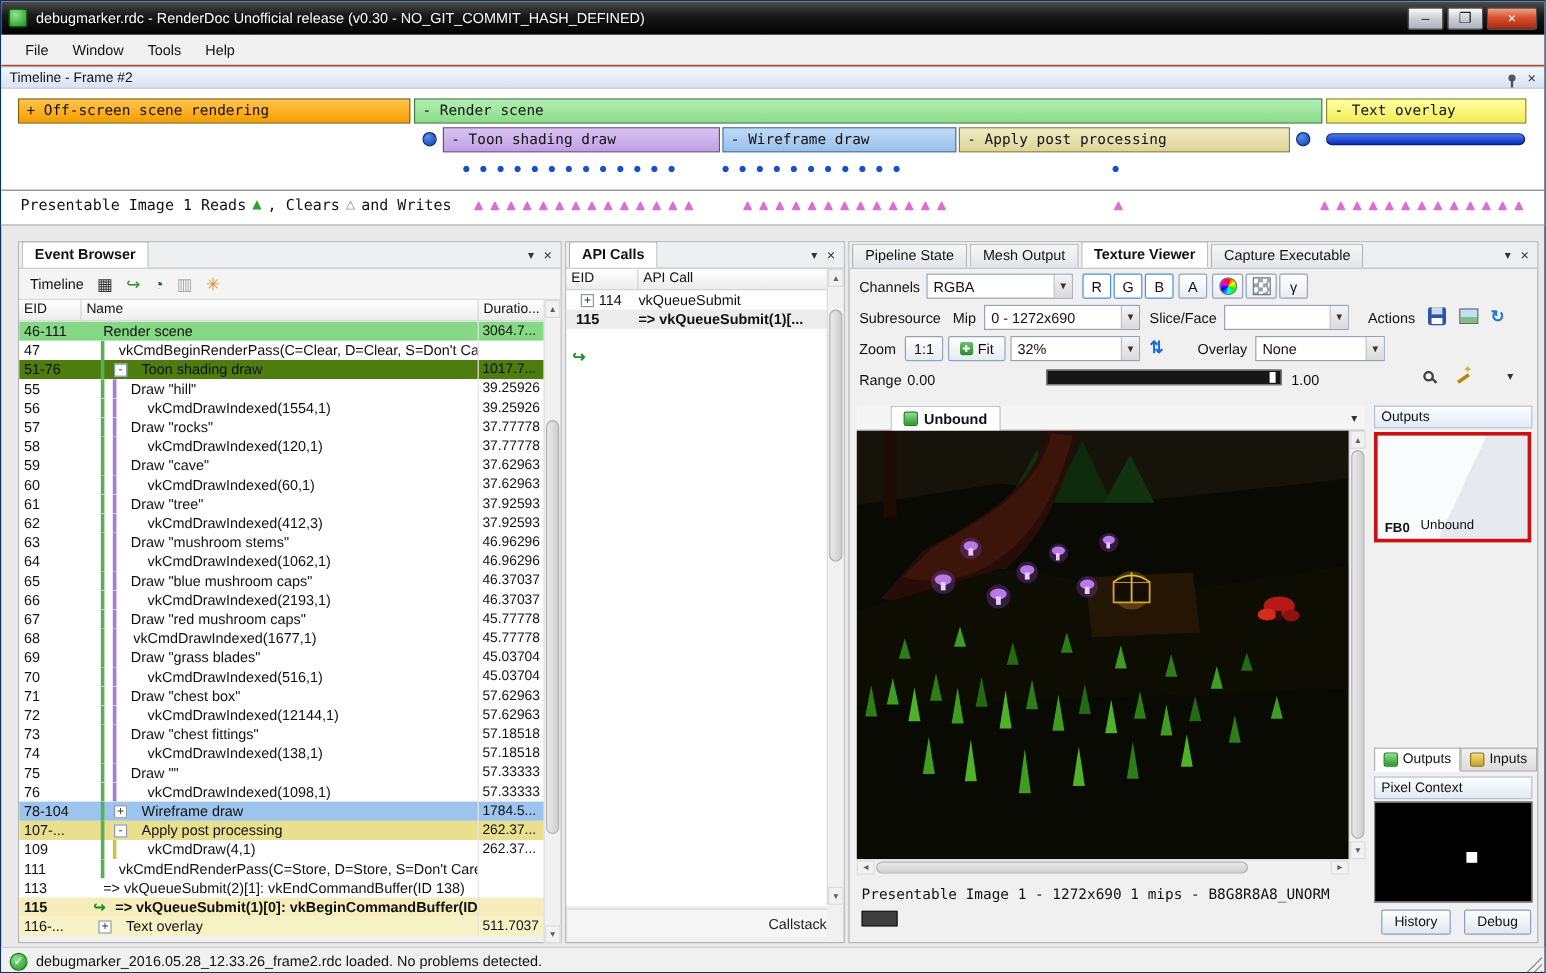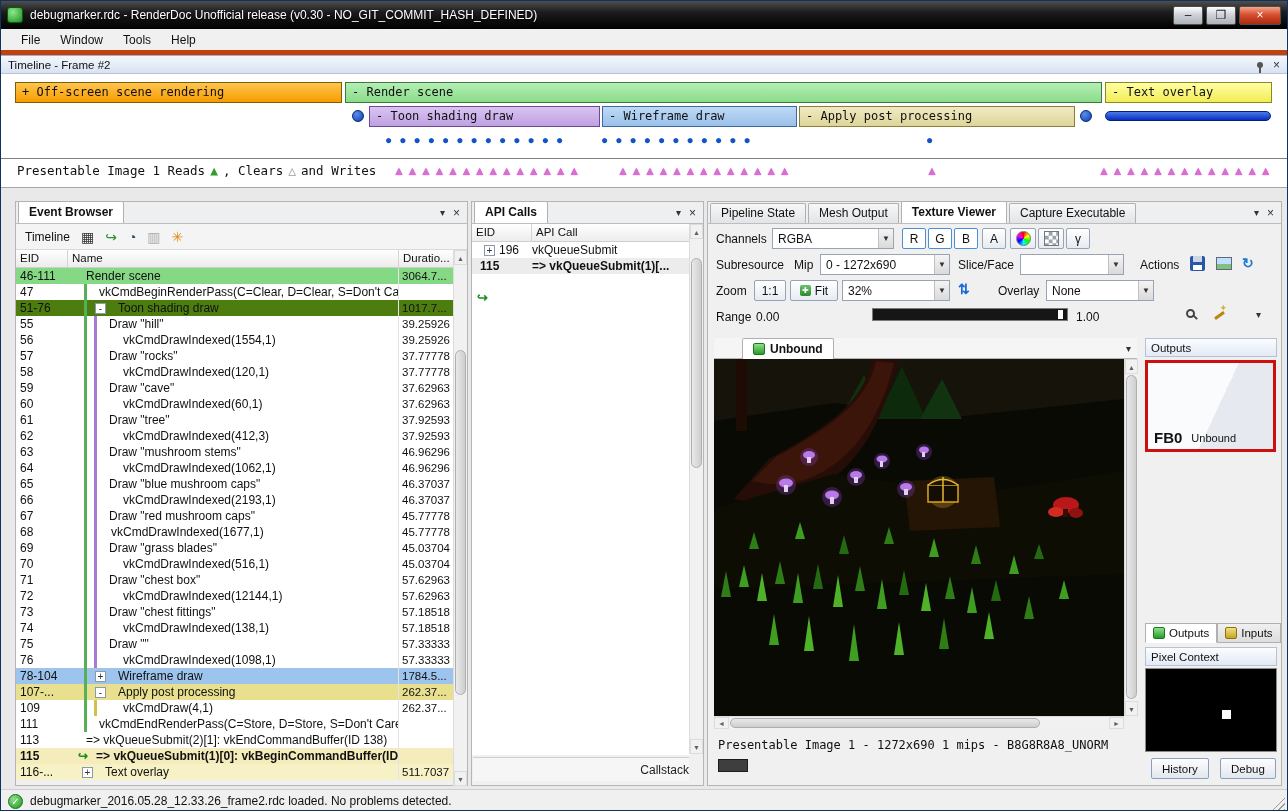--- a/index.html
+++ b/index.html
@@ -14,21 +14,21 @@
   .app-icon{width:16px;height:16px;border-radius:3px;flex:none;
     background:radial-gradient(circle at 35% 30%,#8ce88c,#1e8f1e);border:1px solid #0c5c0c;margin-right:7px}
   .title-text{color:#fff;font-size:12px;text-shadow:0 1px 2px #000;white-space:nowrap}
   .winbtns{margin-left:auto;display:flex;gap:3px}
   .winbtn{width:30px;height:19px;display:flex;align-items:center;justify-content:center;font-size:12px;color:#222;
     background:linear-gradient(#fdfdfd,#cfd2d8 45%,#aeb2ba);border:1px solid #4e4e4e;border-radius:2px}
   .winbtn.close{background:linear-gradient(#f4a58c,#d8502f 45%,#a82a12);color:#fff;width:42px}
 
   
   .menubar{position:absolute;left:0;top:28px;width:100%;height:26px;background:#f0f0f0;
-    border-bottom:5px solid #c2410c;display:flex;align-items:center;padding-left:10px}
+    border-bottom:1px solid #c2410c;display:flex;align-items:center;padding-left:10px}
   .menubar .tabs-row{display:flex}
   .menu-item{padding:4px 10px;cursor:default}
 
   
   .tl-header{position:absolute;left:0;top:54px;width:100%;height:19px;
     background:linear-gradient(#f4f8fd,#d8e2f2);border-top:1px solid #9fb0c8;border-bottom:1px solid #b9c4d6;
     display:flex;align-items:center;padding:0 7px;font-size:11.5px}
   .tl-hicons{margin-left:auto;display:flex;gap:10px;align-items:center;color:#333}
   .pin-icon{width:6px;height:6px;background:#555;border-radius:50%;position:relative}
   .pin-icon::after{content:"";position:absolute;left:2px;top:5px;width:2px;height:6px;background:#555}
@@ -161,21 +161,21 @@
   .yel-chip{width:12px;height:12px;border-radius:2px;background:linear-gradient(#f0e080,#c8a420);border:1px solid #8a7010;flex:none}
   .tex-tab-chev{position:absolute;right:6px;top:5px;font-size:10px;color:#333}
   .tex-view{position:absolute;left:6px;top:157px;width:410px;height:357px;background:#141414;overflow:hidden}
   .tex-status{position:absolute;left:10px;top:536px;font-family:"DejaVu Sans Mono",monospace;font-size:12px;white-space:nowrap}
   .tex-swatch{position:absolute;left:10px;top:557px;width:30px;height:13px;background:#3e3e3e;border:1px solid #1c1c1c}
 
   .out-header{position:absolute;left:437px;width:132px;height:19px;background:linear-gradient(#fbfdff,#e2eaf5);
     border:1px solid #b6c2d4;font-size:11.5px;display:flex;align-items:center;padding:0 5px}
   .fb-thumb{position:absolute;left:437px;top:158px;width:131px;height:92px;border:3px solid #cc1010;
     background:linear-gradient(115deg,#fafbfd 0 55%,#e6eaf0 55%);display:flex;align-items:flex-end;padding:3px 6px;gap:9px}
-  .fb-label{font-weight:bold;font-size:15px}
+  .fb-label{font-weight:bold;font-size:11px}
   .fb-status{font-size:11px;padding-bottom:2px}
   .out-tabs{position:absolute;left:437px;top:421px;display:flex}
   .out-tab{height:20px;padding:0 7px;display:flex;align-items:center;gap:4px;border:1px solid #b0b0b0;
     background:linear-gradient(#f0f0f0,#dddddd);font-size:11.5px}
   .out-tab.active{background:#fff;border-bottom-color:#fff}
   .pc-view{position:absolute;left:437px;top:466px;width:132px;height:84px;background:#000;border:1px solid #8a8a8a}
   .pc-sq{position:absolute;left:76px;top:41px;width:9px;height:9px;background:#fff}
   .pbtn{position:absolute;height:21px;border:1px solid #8aa0c0;background:linear-gradient(#fdfdfd,#e2e7ee);
     border-radius:2px;display:flex;align-items:center;justify-content:center;font-size:11.5px;padding:0 10px}
 
@@ -677,21 +677,21 @@
     </div>
     <div class="api-header">
       <div class="hc eid">EID</div>
       <div class="hc call">API Call</div>
     </div>
     <div class="api-rows">
 
         <div class="arow">
           <div class="a-eid">
             <span class="exp">+</span>
-            <span>196</span>
+            <span>114</span>
           </div>
           <div class="a-call">vkQueueSubmit</div>
         </div>
 
         <div class="arow sel">
           <div class="a-eid">
             <span class="exp"></span>
             <span>115</span>
           </div>
           <div class="a-call">=&gt; vkQueueSubmit(1)[...</div>

